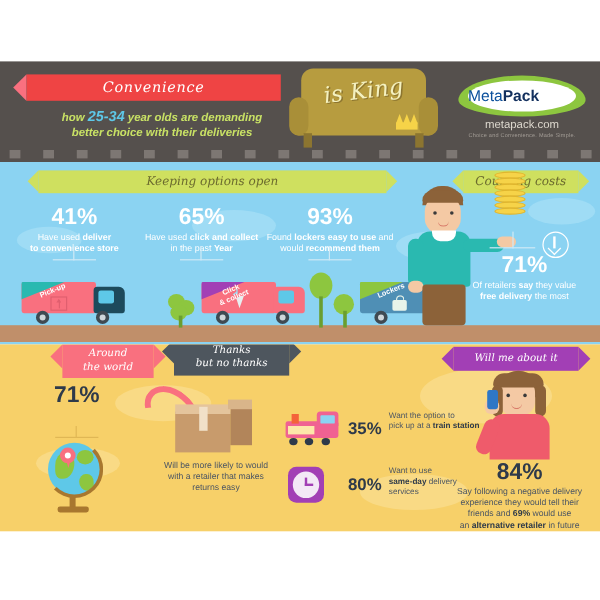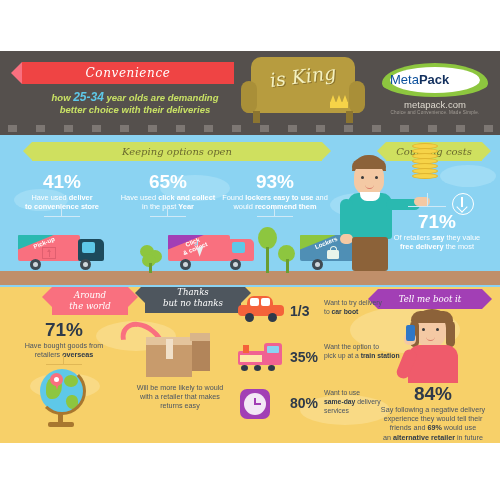--- a/index.html
+++ b/index.html
@@ -330,29 +330,25 @@
 
     <div class="banner2 b-dark" style="left:145px;top:-4px;width:96px;height:30px;line-height:11px;padding-top:4px;box-sizing:border-box;">
       <span>Thanks</span><br>
       <span>but no thanks</span>
     </div>
     <div class="banner2 b-pink" style="left:52px;top:0;width:76px;height:28px;line-height:11px;padding-top:3px;box-sizing:border-box;">
       <span>Around</span><br>
       <span>the world</span>
     </div>
     <div class="banner2 b-purple" style="left:378px;top:2px;width:104px;">
-      <span>Tell me boot it</span>
+      <span>Will me about it</span>
     </div>
 
     <div style="position:absolute;left:2px;top:32px;width:124px;">
       <div class="stat2-pct">71%</div>
-      <div class="stat2-txt">
-        <span>Have bought goods from</span><br>
-        <span>retailers </span><b>overseas</b>
-      </div>
     </div>
     <div style="position:absolute;left:63px;top:68px;width:1px;height:10px;background:#e0b755;"></div>
     <div style="position:absolute;left:46px;top:77px;width:36px;height:1px;background:#e0b755;"></div>
 
     <div class="globe" style="left:38px;top:80px;width:52px;height:62px;">
       <div style="position:absolute;left:2px;top:2px;width:44px;height:44px;border-radius:50%;background:#5ec8e8;overflow:hidden;">
         <div style="position:absolute;left:6px;top:8px;width:16px;height:22px;background:#8dc63f;border-radius:50% 40% 60% 30%;"></div>
         <div style="position:absolute;left:24px;top:6px;width:14px;height:12px;background:#8dc63f;border-radius:50%;"></div>
         <div style="position:absolute;left:26px;top:26px;width:12px;height:14px;background:#8dc63f;border-radius:50% 50% 30% 60%;"></div>
       </div>
@@ -375,35 +371,20 @@
       <div style="position:absolute;left:20px;top:6px;width:7px;height:20px;background:#f1e0c8;"></div>
     </div>
     <div style="position:absolute;left:124px;top:96px;width:112px;">
       <div class="stat2-txt">
         <span>Will be more likely to would</span><br>
         <span>with a retailer that makes</span><br>
         <span>returns easy</span>
       </div>
     </div>
 
-    <div class="rowstat" style="left:180px;top:30px;width:180px;height:34px;">
-      <div style="position:absolute;left:58px;top:-22px;width:46px;height:26px;">
-        <div style="position:absolute;left:0;top:10px;width:46px;height:11px;background:#f4623a;border-radius:4px;"></div>
-        <div style="position:absolute;left:9px;top:1px;width:26px;height:12px;background:#f4623a;border-radius:7px 7px 0 0;"></div>
-        <div style="position:absolute;left:12px;top:3px;width:9px;height:8px;background:#fff;border-radius:2px;"></div>
-        <div style="position:absolute;left:23px;top:3px;width:9px;height:8px;background:#fff;border-radius:2px;"></div>
-        <div style="position:absolute;left:7px;top:18px;width:9px;height:9px;background:#2e3a4a;border-radius:50%;"></div>
-        <div style="position:absolute;left:30px;top:18px;width:9px;height:9px;background:#2e3a4a;border-radius:50%;"></div>
-      </div>
-      <div class="num" style="left:110px;top:-14px;">1/3</div>
-      <div class="desc" style="left:144px;top:-18px;width:78px;">
-        <span>Want to try delivery</span><br>
-        <span>to </span><b>car boot</b>
-      </div>
-    </div>
 
     <div class="rowstat" style="left:180px;top:70px;width:180px;height:34px;">
       <div style="position:absolute;left:58px;top:-14px;width:46px;height:28px;">
         <div style="position:absolute;left:0;top:8px;width:44px;height:14px;background:#f06292;border-radius:2px;"></div>
         <div style="position:absolute;left:26px;top:0;width:18px;height:12px;background:#f06292;border-radius:3px 3px 0 0;"></div>
         <div style="position:absolute;left:29px;top:3px;width:12px;height:7px;background:#8bd3f2;border-radius:1px;"></div>
         <div style="position:absolute;left:5px;top:2px;width:6px;height:8px;background:#f4623a;"></div>
         <div style="position:absolute;left:2px;top:12px;width:22px;height:7px;background:#fde7a9;"></div>
         <div style="position:absolute;left:3px;top:22px;width:7px;height:6px;background:#2e3a4a;border-radius:50%;"></div>
         <div style="position:absolute;left:16px;top:22px;width:7px;height:6px;background:#2e3a4a;border-radius:50%;"></div>

